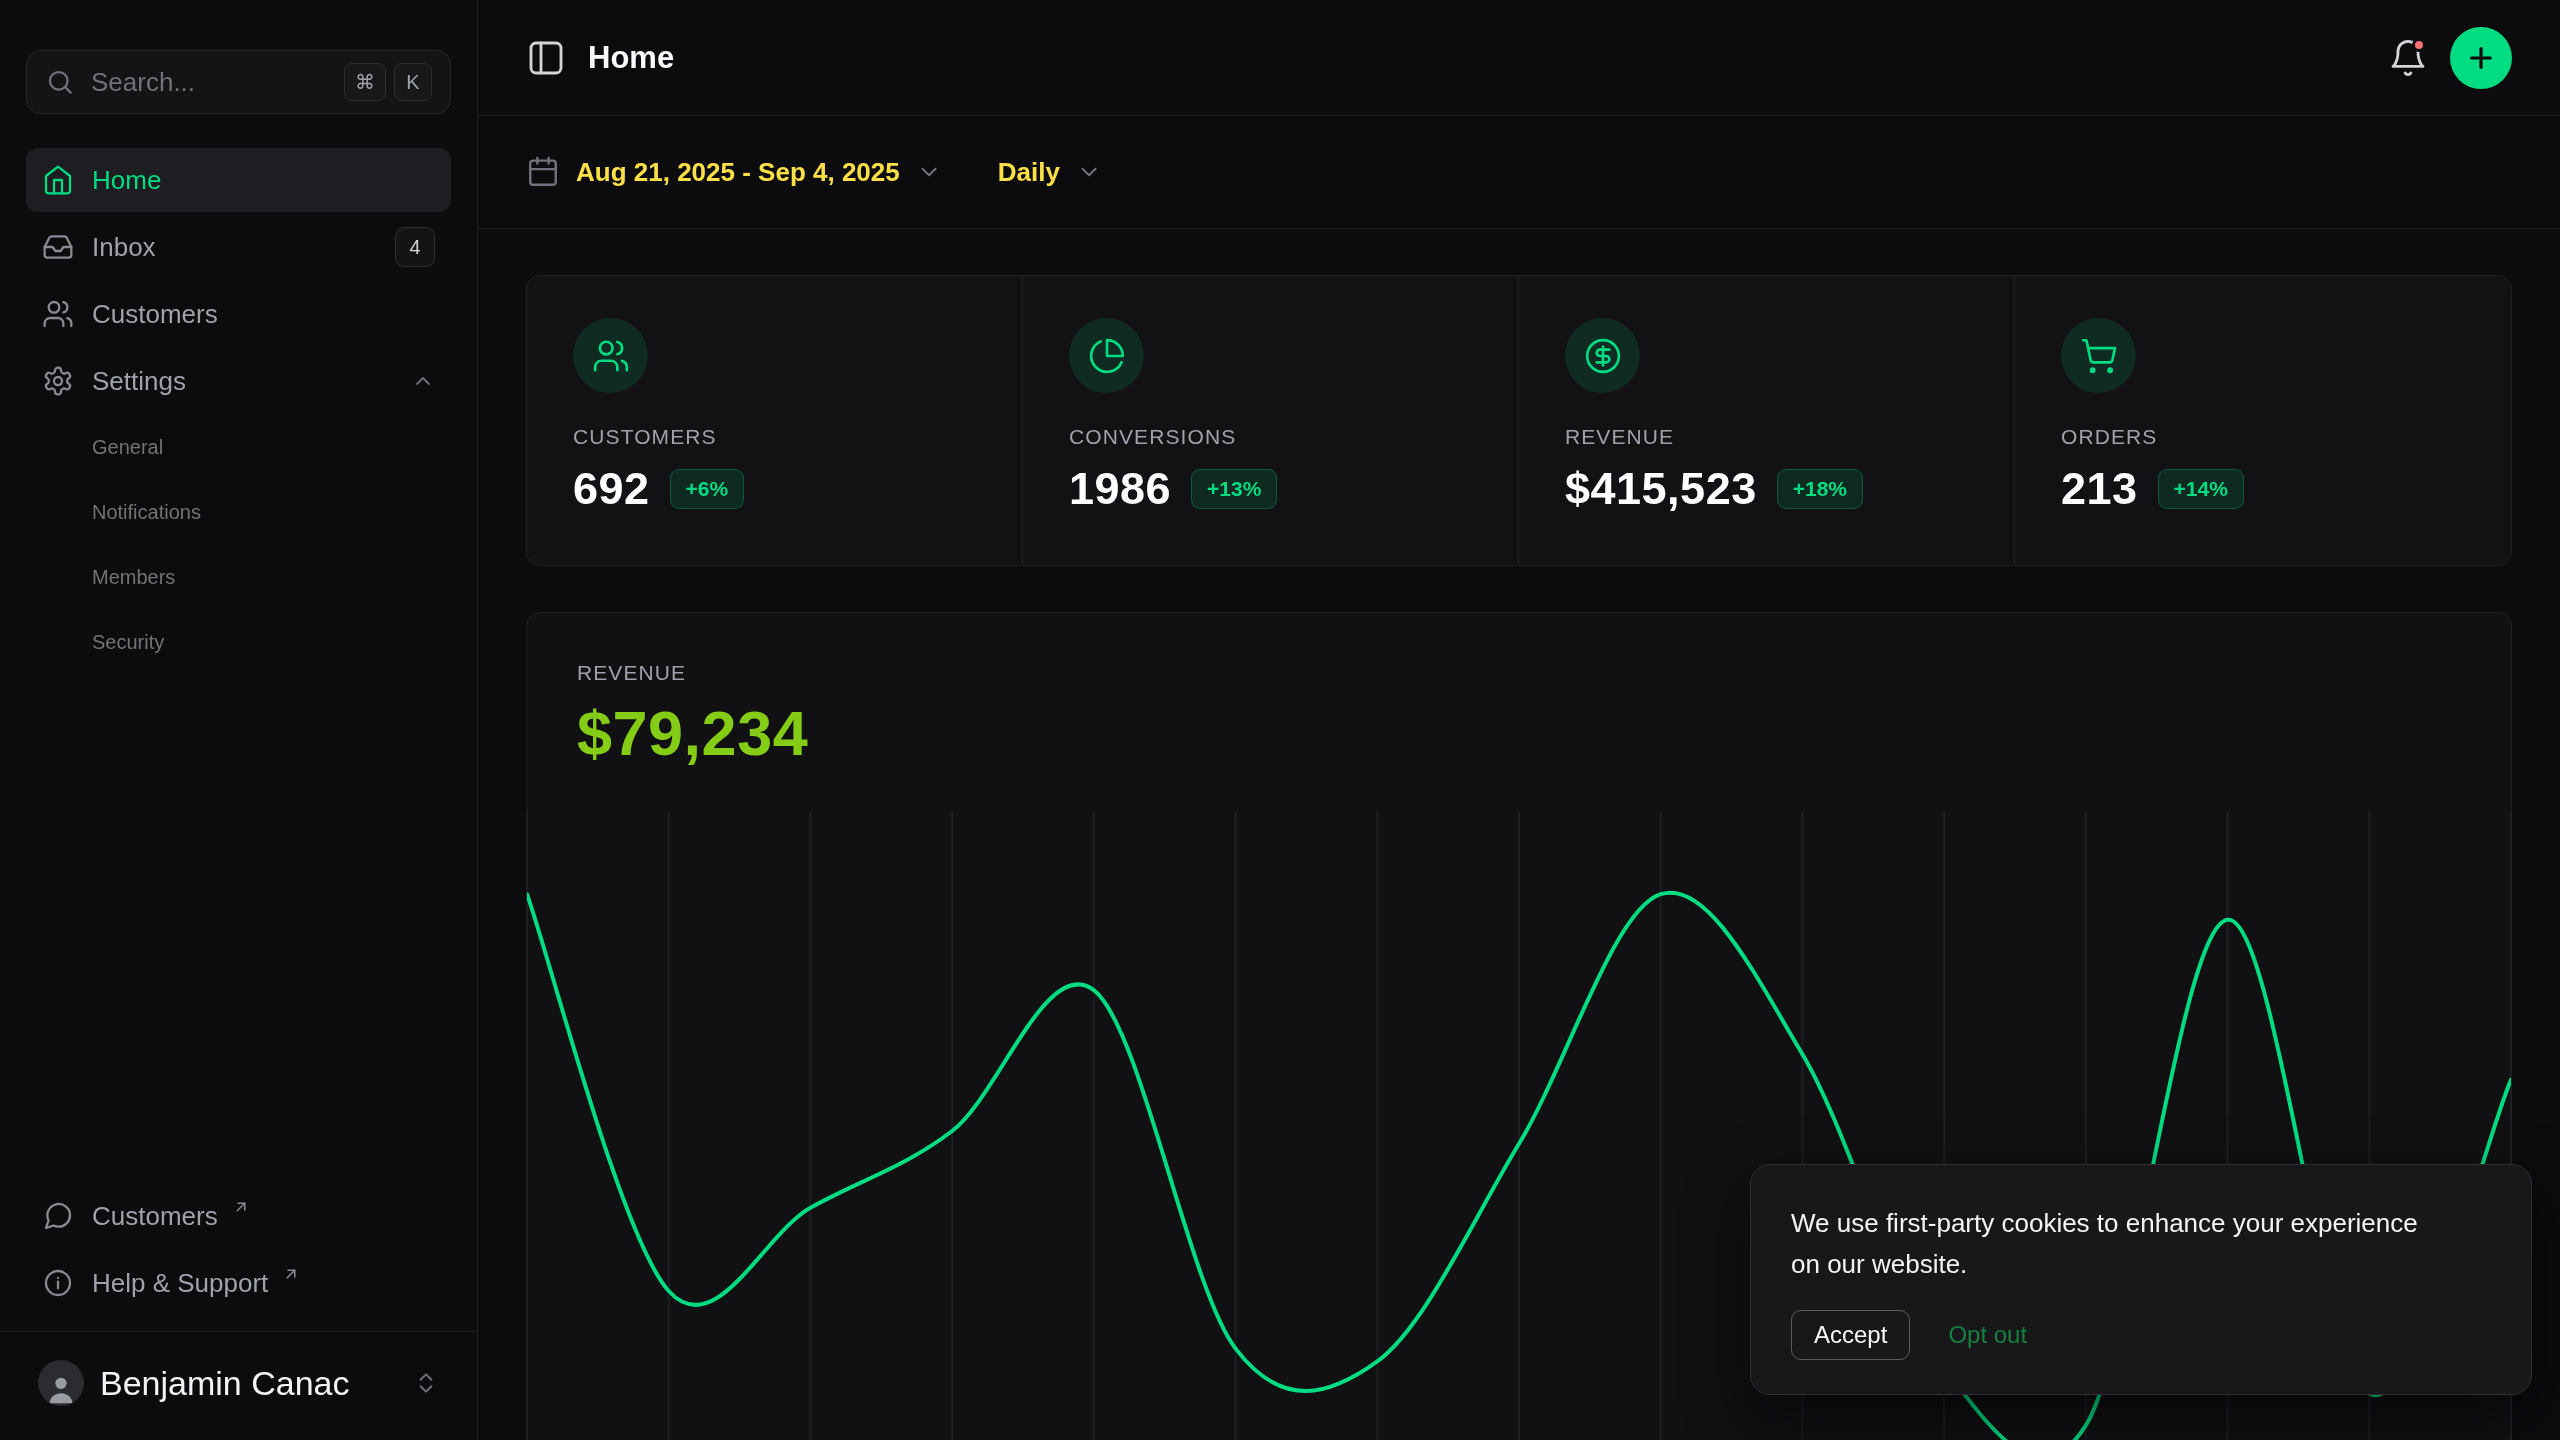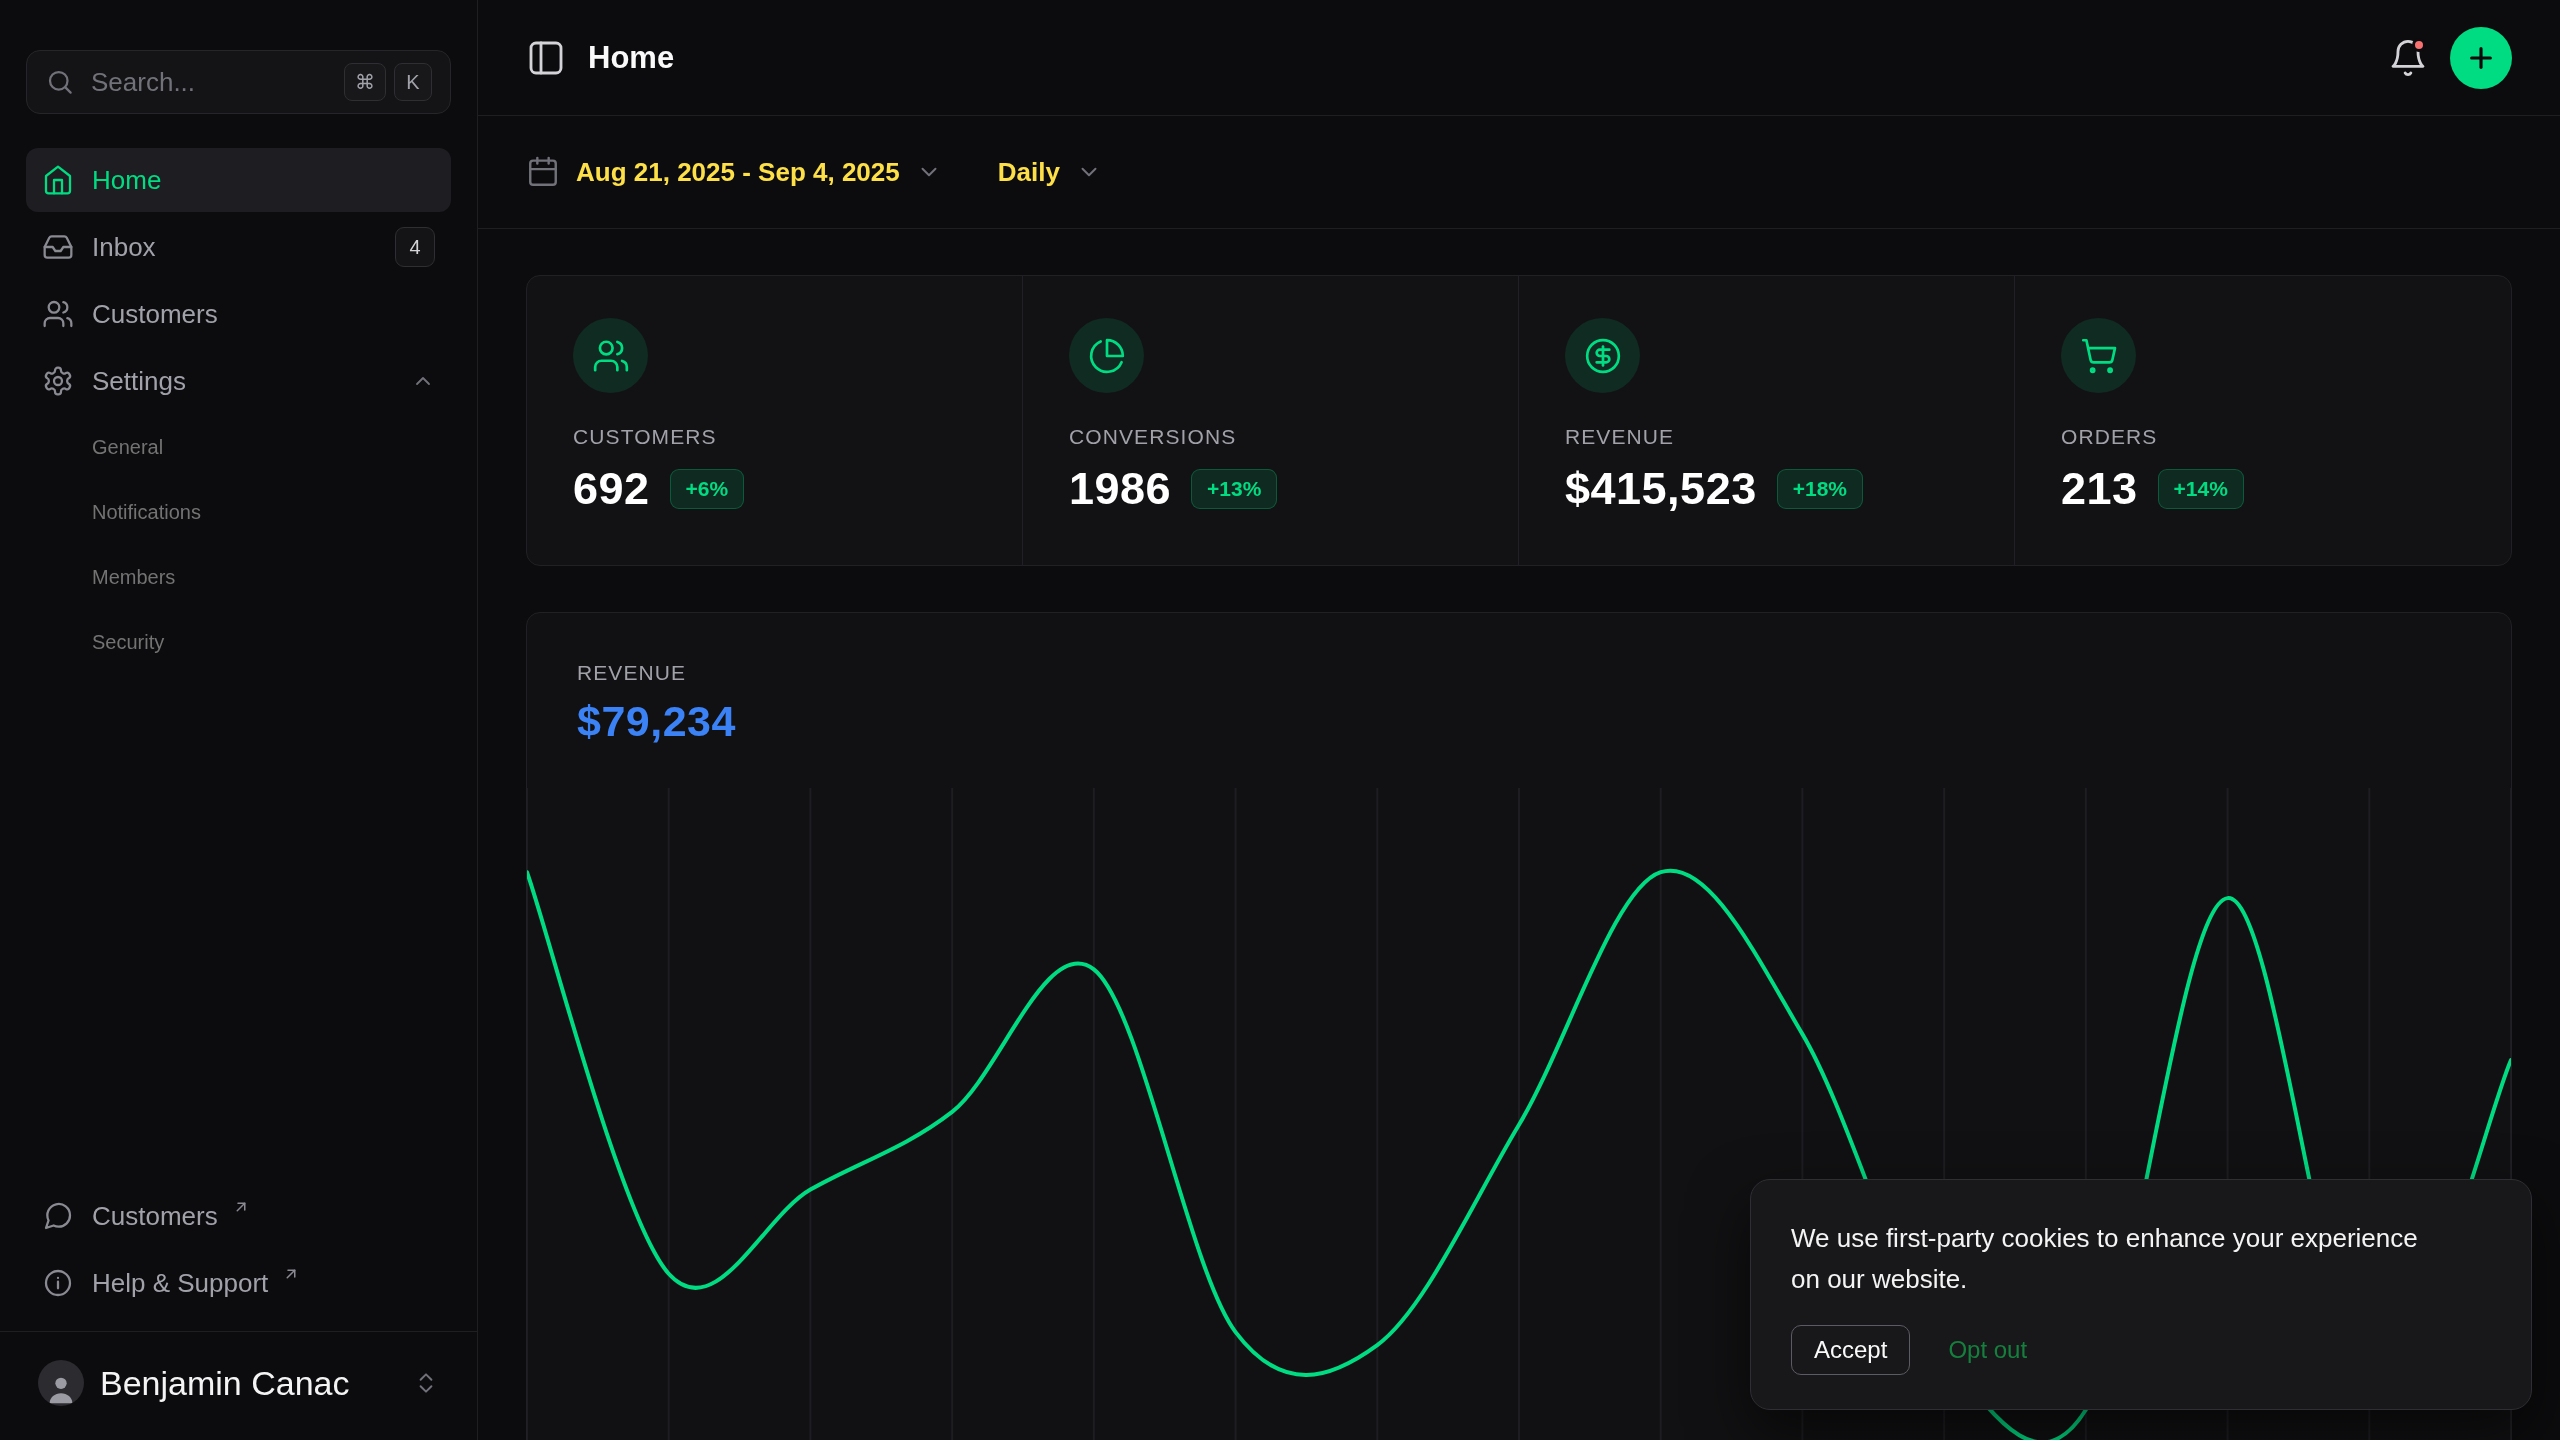--- a/index.html
+++ b/index.html
@@ -127,29 +127,29 @@
     color:#00dc82; font-size:21px; font-weight:600;
     padding:7px 15px; border-radius:9px;
   }
 
   .revenue-card {
     background:#111113; border:1px solid #212125; border-radius:14px;
     height:1100px; overflow:hidden; display:flex; flex-direction:column;
   }
   .revenue-head { padding:48px 50px 0; }
   .revenue-label { font-size:21px; letter-spacing:1.1px; color:#a1a1aa; font-weight:500; }
-  .revenue-total { margin-top:12px; font-size:43px; font-weight:700; color:#3b82f6; letter-spacing:0.5px; }
+  .revenue-total { margin-top:12px; font-size:63px; font-weight:700; color:#84cc16; letter-spacing:0.5px; }
   .chart-wrap { margin-top:42px; flex:1; }
   .chart-wrap svg { display:block; width:100%; height:100%; }
   .gridline { stroke:#1e1e22; stroke-width:2; vector-effect:non-scaling-stroke; }
   .revenue-line { fill:none; stroke-width:4; stroke-linecap:round; stroke-linejoin:round; vector-effect:non-scaling-stroke; }
 
   
   .cookie-toast {
-    position:absolute; right:28px; bottom:30px; width:782px;
+    position:absolute; right:28px; bottom:45px; width:782px;
     background:#18181b; border:1px solid #2e2e33; border-radius:20px;
     padding:38px 40px 34px; box-shadow:0 24px 60px rgba(0,0,0,0.55); z-index:10;
   }
   .cookie-msg { font-size:26px; line-height:1.55; color:#f4f4f5; max-width:660px; }
   .cookie-actions { margin-top:26px; display:flex; align-items:center; gap:38px; }
   .btn-outline {
     background:transparent; border:1px solid #5b5b63; border-radius:10px;
     color:#fafafa; font-size:24px; font-weight:500; padding:10px 22px;
     font-family:inherit; cursor:pointer;
   }

